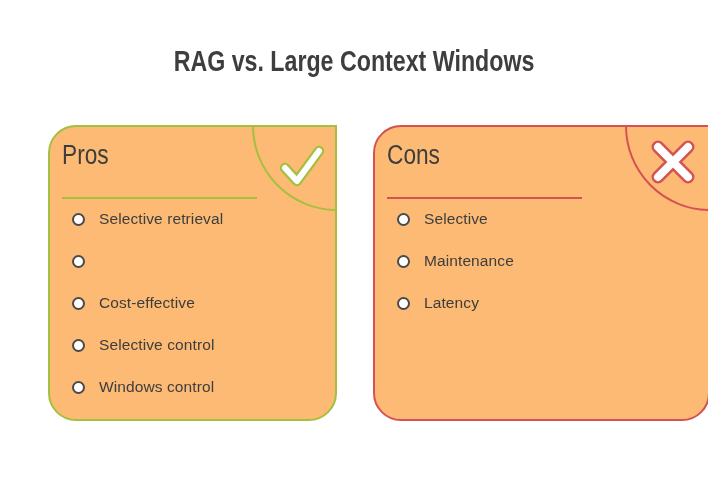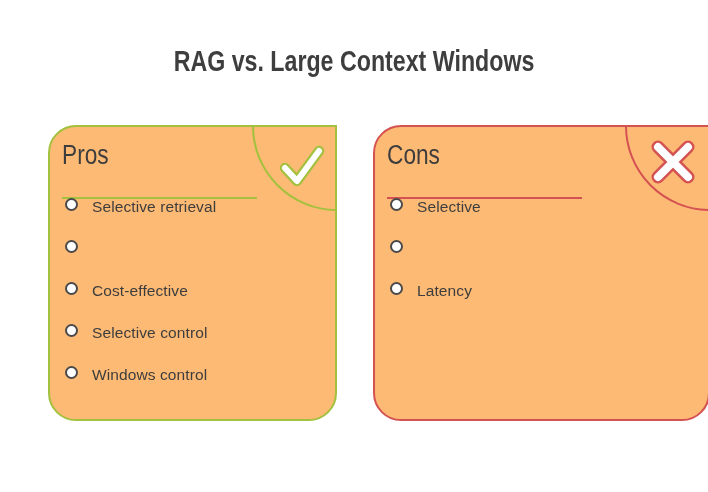--- a/index.html
+++ b/index.html
@@ -63,23 +63,23 @@
   .cons .accent-underline { background: #d45252; }
 
   .items {
     position: absolute;
     left: 0;
     top: 71px;
     right: 0;
   }
   .row {
     display: flex;
-    align-items: flex-start;
+    align-items: center;
     height: 42px;
-    padding-left: 15px;
+    padding-left: 22px;
   }
   .bullet {
     flex: none;
     width: 9px;
     height: 9px;
     border: 2px solid #4a4a4a;
     border-radius: 50%;
     margin-right: 14px;
     background: #ffffff;
   }
@@ -144,20 +144,21 @@
     </svg>
     <div class="card-title">Cons</div>
     <div class="accent-underline"></div>
     <div class="items">
       <div class="row">
         <span class="bullet"></span>
         <span class="row-label">Selective</span>
       </div>
       <div class="row">
         <span class="bullet"></span>
+        <span class="row-label">Maintenance</span>
       </div>
       <div class="row">
         <span class="bullet"></span>
         <span class="row-label">Latency</span>
       </div>
     </div>
   </div>
 
 </div>
 

